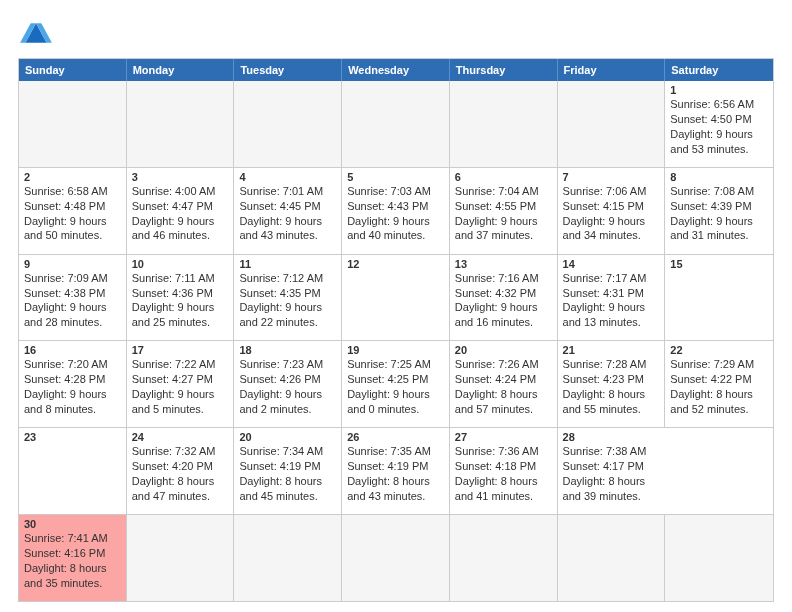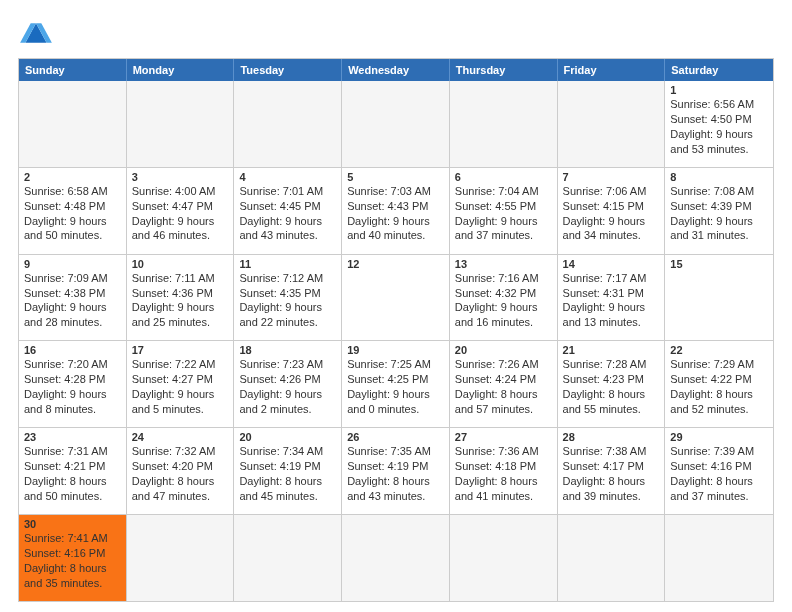--- a/index.html
+++ b/index.html
@@ -107,21 +107,21 @@
     }
     .cal-cell .info {
       font-size: 11px;
       line-height: 1.35;
       color: #333;
     }
     .last-row .cal-cell {
       background: #f5f5f5;
     }
     .last-row .cal-cell.has-data {
-      background: #f97316;
+      background: #fca5a5;
     }
   </style>
 </head>
 <body>
 
 <div class="page">
   <div class="header">
     <div class="logo">
       <svg class="logo-icon" viewBox="0 0 40 34" xmlns="http://www.w3.org/2000/svg">
         <polygon points="8,28 20,6 32,28" fill="#1a6bbf"></polygon>
@@ -305,24 +305,20 @@
             <span class="day-num">22</span>
             <div class="info">Sunrise: 7:29 AM
 Sunset: 4:22 PM
 Daylight: 8 hours
 and 52 minutes.</div>
           </div>
         </div>
         <div class="cal-row">
           <div class="cal-cell">
             <span class="day-num">23</span>
-            <div class="info">Sunrise: 7:31 AM
-Sunset: 4:21 PM
-Daylight: 8 hours
-and 50 minutes.</div>
           </div>
           <div class="cal-cell">
             <span class="day-num">24</span>
             <div class="info">Sunrise: 7:32 AM
 Sunset: 4:20 PM
 Daylight: 8 hours
 and 47 minutes.</div>
           </div>
           <div class="cal-cell">
             <span class="day-num">20</span>
@@ -344,27 +340,20 @@
 Sunset: 4:18 PM
 Daylight: 8 hours
 and 41 minutes.</div>
           </div>
           <div class="cal-cell">
             <span class="day-num">28</span>
             <div class="info">Sunrise: 7:38 AM
 Sunset: 4:17 PM
 Daylight: 8 hours
 and 39 minutes.</div>
-          </div>
-          <div class="cal-cell">
-            <span class="day-num">29</span>
-            <div class="info">Sunrise: 7:39 AM
-Sunset: 4:16 PM
-Daylight: 8 hours
-and 37 minutes.</div>
           </div>
         </div>
         <div class="cal-row last-row">
           <div class="cal-cell has-data">
             <span class="day-num">30</span>
             <div class="info">Sunrise: 7:41 AM
 Sunset: 4:16 PM
 Daylight: 8 hours
 and 35 minutes.</div>
           </div>

